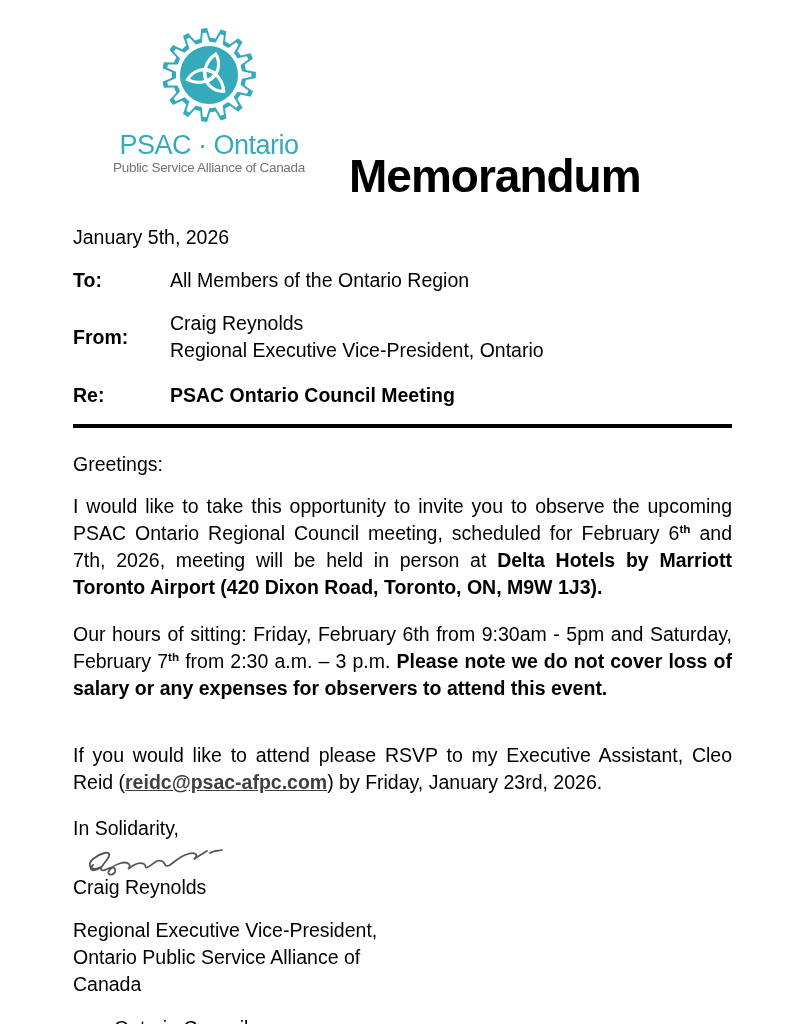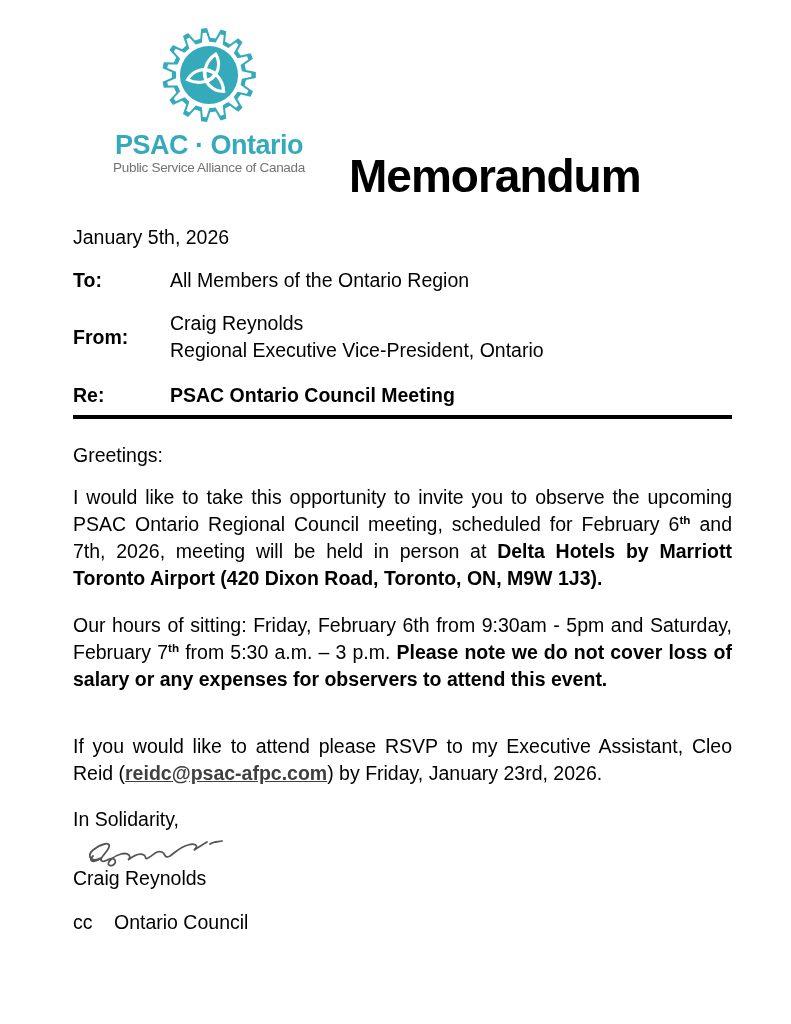--- a/index.html
+++ b/index.html
@@ -16,36 +16,36 @@
     line-height:27px;
   }
   
   .header{display:flex;align-items:flex-end;}
   .logo-block{
     margin-left:20px;width:232px;
     display:flex;flex-direction:column;align-items:center;
     flex-shrink:0;
   }
   .logo-title{
-    color:#35AABA;font-weight:bold;font-size:27px;line-height:30px;
+    color:#35AABA;font-weight:normal;font-size:27px;line-height:30px;
     letter-spacing:-0.5px;margin-top:6px;white-space:nowrap;
   }
   .logo-subtitle{
     color:#737373;font-size:13.5px;line-height:16px;letter-spacing:-0.3px;
     white-space:nowrap;
   }
   .memo-title{
     font-size:46px;font-weight:bold;line-height:44px;
     margin:0 15px -22px 24px;letter-spacing:-1px;white-space:nowrap;
   }
   
   .date{margin-top:48px;}
   .meta-row{display:flex;margin-top:16px;align-items:center;}
   .meta-label{width:97px;flex-shrink:0;font-weight:bold;}
-  .re-row{margin-top:18px;border-bottom:4px solid #000;padding-bottom:6px;}
+  .re-row{margin-top:18px;border-bottom:4px solid #000;padding-bottom:15px;}
   .re-row .meta-value{font-weight:bold;}
   
   .greeting{margin-top:23px;}
   .para{text-align:justify;}
   .para-1{margin-top:15px;}
   .para-2{margin-top:17px;}
   .para-3{margin-top:40px;}
   .b{font-weight:bold;}
   sup.sup{font-size:60%;line-height:0;font-weight:bold;}
   .email-link{
@@ -98,31 +98,36 @@
 
   <div class="meta-row re-row">
     <span class="meta-label">Re:</span>
     <span class="meta-value">PSAC Ontario Council Meeting</span>
   </div>
 
   <div class="greeting">Greetings:</div>
 
   <p class="para para-1"><span>I would like to take this opportunity to invite you to observe the upcoming PSAC Ontario Regional Council meeting, scheduled for February 6</span><sup class="sup">th</sup><span> and 7th, 2026, meeting will be held in person at </span><span class="b">Delta Hotels by Marriott Toronto Airport (420 Dixon Road, Toronto, ON, M9W 1J3).</span></p>
 
-  <p class="para para-2"><span>Our hours of sitting: Friday, February 6th from 9:30am - 5pm and Saturday, February 7</span><sup class="sup">th</sup><span> from 5:30 a.m. – 3 p.m. </span><span class="b">Please note we do not cover loss of salary or any expenses for observers to attend this event.</span></p>
+  <p class="para para-2"><span>Our hours of sitting: Friday, February 6th from 9:30am - 5pm and Saturday, February 7</span><sup class="sup">th</sup><span> from 2:30 a.m. – 3 p.m. </span><span class="b">Please note we do not cover loss of salary or any expenses for observers to attend this event.</span></p>
 
   <p class="para para-3"><span>If you would like to attend please RSVP to my Executive Assistant, Cleo Reid (</span><a class="email-link">reidc@psac-afpc.com</a><span>) by Friday, January 23rd, 2026.</span></p>
 
   <div class="closing">In Solidarity,</div>
 
   <svg class="sig-svg" width="150" height="40" viewBox="0 0 150 40" aria-hidden="true">
     <path fill="none" stroke="#555555" stroke-width="1.8" stroke-linecap="round" d="M10 24 C4 30 12 31 18 26 C8 31 3 24 10 18 C17 12 28 9 26 15 C24 21 15 27 19 29 C23 31 27 24 31 27 C35 31 29 35 26 33 C23 31 30 24 38 22 C46 20 49 25 45 28 C50 24 56 20 61 23 C64 25 61 28 65 26 C71 23 73 18 79 20 C83 22 81 27 87 24 C93 20 97 15 105 13 C111 11 116 13 112 17 C109 20 117 14 124 10 M127 12 C131 9 136 10 139 9"></path>
   </svg>
 
   <div class="sig-name">Craig Reynolds</div>
 
+  <div class="sig-title">
+    <div>Regional Executive Vice-President,</div>
+    <div>Ontario Public Service Alliance of</div>
+    <div>Canada</div>
+  </div>
 
   <div class="cc-row">
     <span class="cc-label">cc</span>
     <span class="cc-value">Ontario Council</span>
   </div>
 
 </div>
 
 </body></html>

